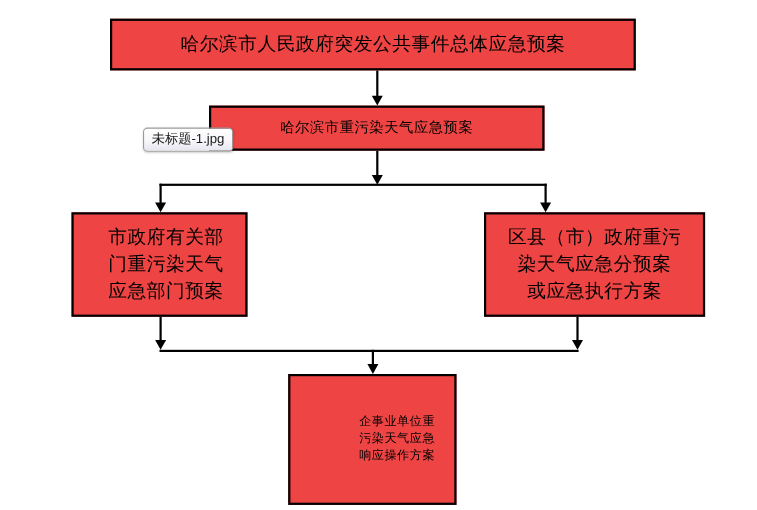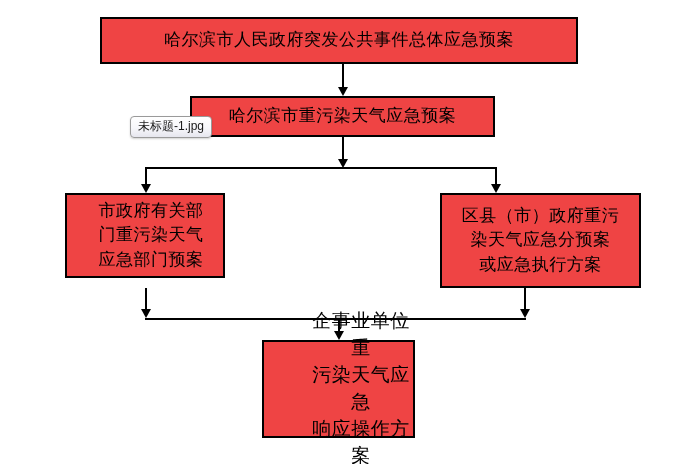--- a/index.html
+++ b/index.html
@@ -42,46 +42,46 @@
     width: 478px;
     height: 47px;
     font-size: 17px;
   }
   
   #node-sub {
     left: 190px;
     top: 96px;
     width: 305px;
     height: 41px;
-    font-size: 17px;
+    font-size: 13px;
   }
   
   #node-left {
     left: 65px;
     top: 193px;
     width: 160px;
-    height: 85px;
+    height: 95px;
     font-size: 17px;
     padding-left: 12px;
   }
   
   #node-right {
     left: 440px;
     top: 193px;
     width: 201px;
     height: 95px;
     font-size: 17px;
   }
   
   #node-bottom {
     left: 262px;
     top: 340px;
     width: 153px;
-    height: 98px;
-    font-size: 19px;
+    height: 119px;
+    font-size: 11px;
     padding-left: 45px;
   }
 
   
   .line-v {
     position: absolute;
     width: 2px;
     background: #000000;
     z-index: 1;
   }

